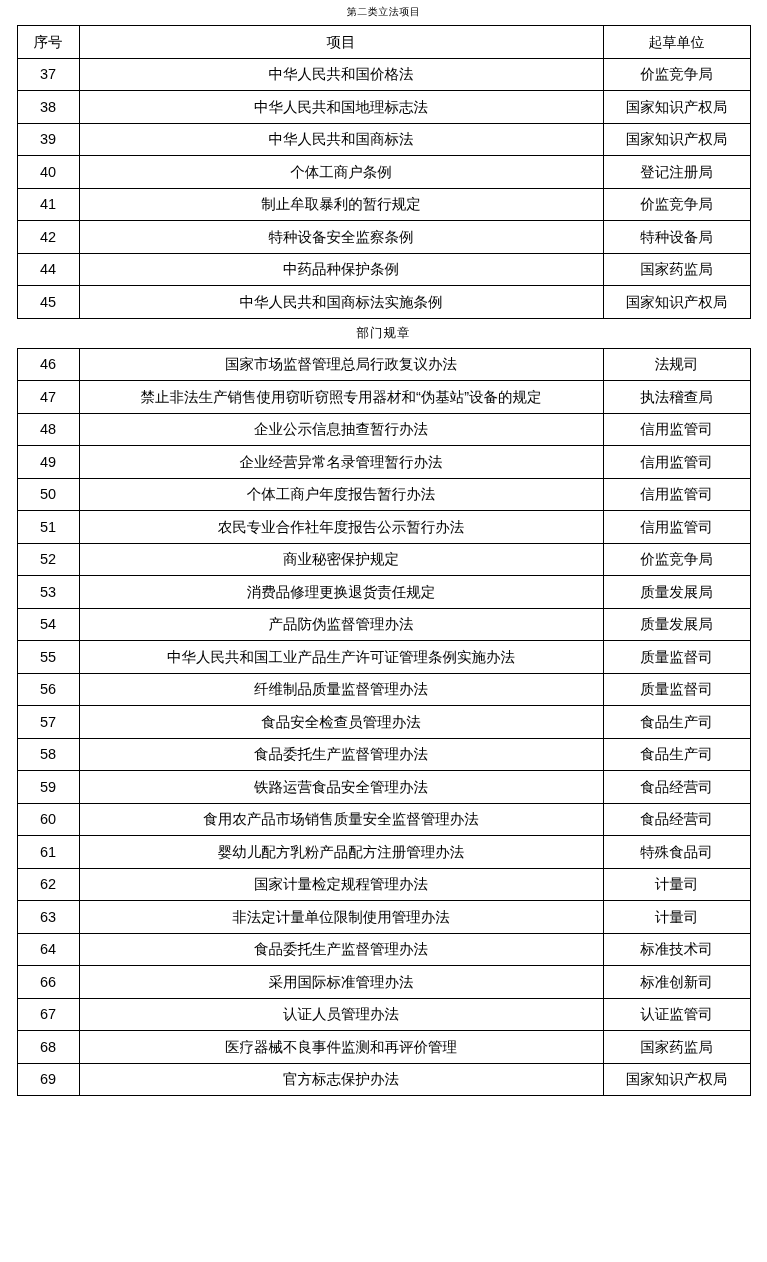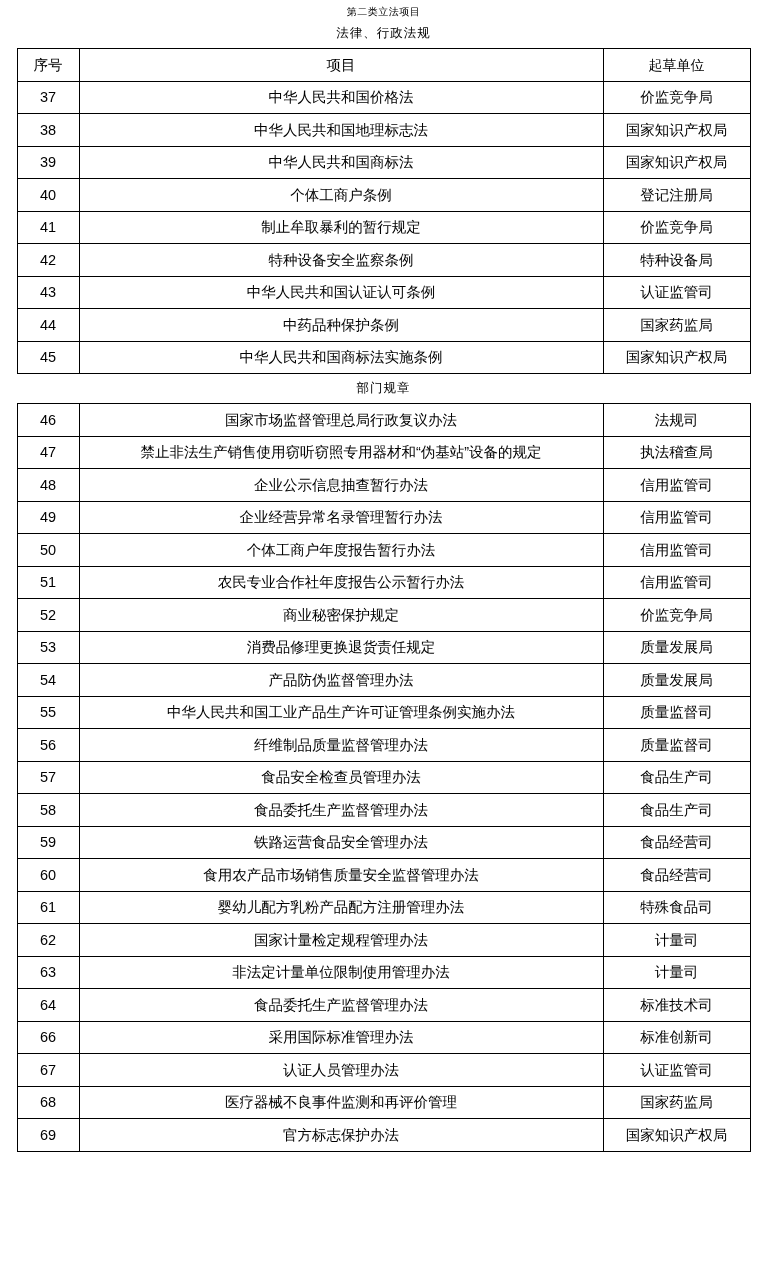--- a/index.html
+++ b/index.html
@@ -81,21 +81,20 @@
     font-size: 13.5px;
   }
 </style>
 </head>
 <body>
 
 <div class="page">
 
   <div class="doc-title">第二类立法项目</div>
 
-  <div class="section-caption">法律、行政法规</div>
 
   <table class="law-table">
     <colgroup>
       <col class="col-no">
         <col class="col-item">
         <col class="col-unit">
     </colgroup>
     <tbody>
       <tr class="head-row">
         <td class="col-no">序号</td>
@@ -126,25 +125,20 @@
         <td>41</td>
         <td>制止牟取暴利的暂行规定</td>
         <td>价监竞争局</td>
       </tr>
       <tr>
         <td>42</td>
         <td>特种设备安全监察条例</td>
         <td>特种设备局</td>
       </tr>
       <tr>
-        <td>43</td>
-        <td>中华人民共和国认证认可条例</td>
-        <td>认证监管司</td>
-      </tr>
-      <tr>
         <td>44</td>
         <td>中药品种保护条例</td>
         <td>国家药监局</td>
       </tr>
       <tr>
         <td>45</td>
         <td>中华人民共和国商标法实施条例</td>
         <td class="unit-long">国家知识产权局</td>
       </tr>
     </tbody>

